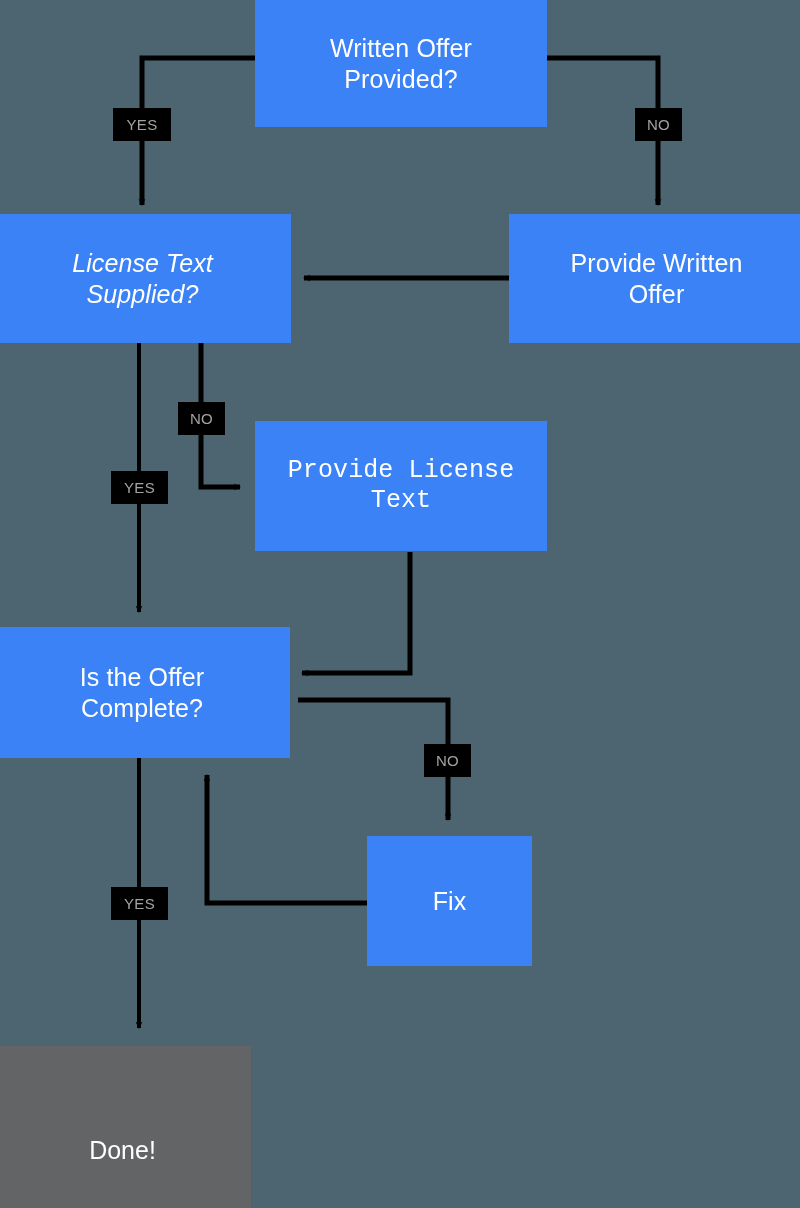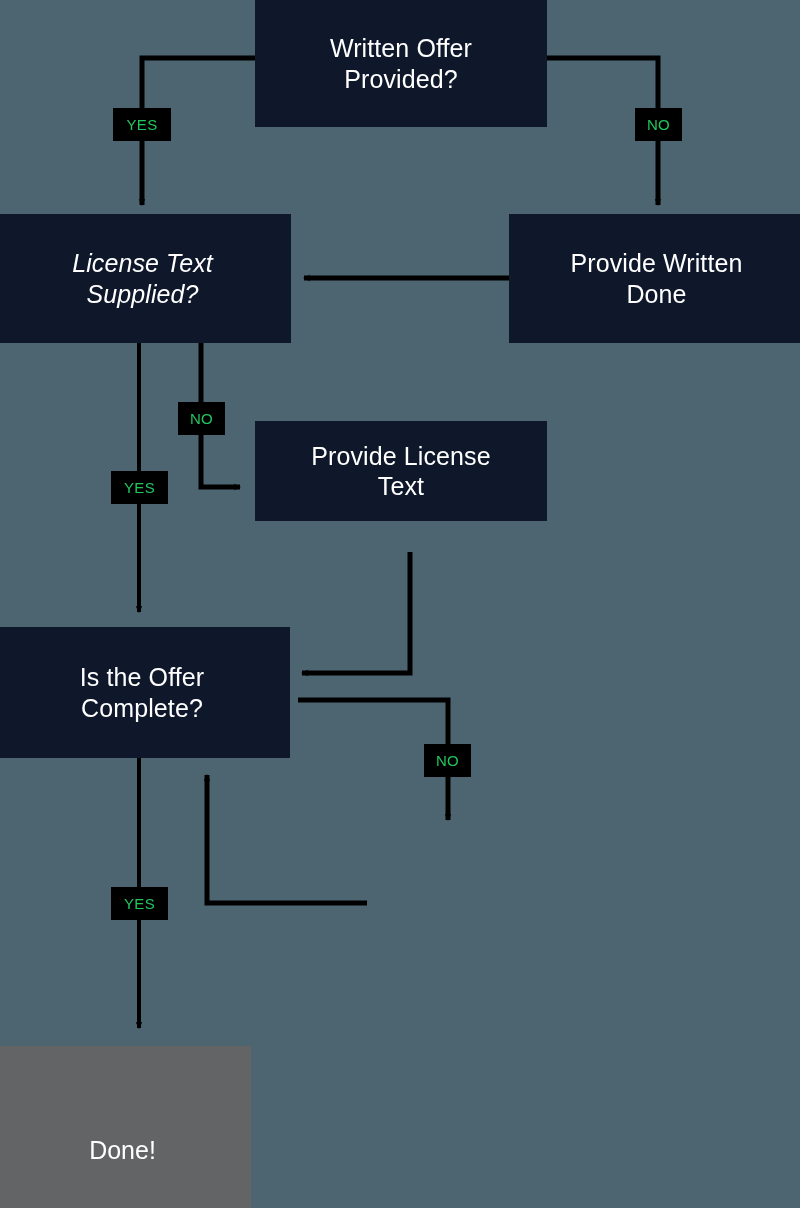--- a/index.html
+++ b/index.html
@@ -24,32 +24,32 @@
     align-items: center;
     justify-content: center;
     text-align: center;
     color: #ffffff;
     font-weight: 400;
     line-height: 1.22;
     box-sizing: border-box;
     padding: 4px 10px;
   }
   .node.process, .node.decision {
-    background: #0f172a;
+    background: #3b82f6;
     font-size: 25px;
     letter-spacing: 0.1px;
   }
   .node.terminal {
     background: #626466;
     font-size: 25px;
   }
   .edge-label {
     position: absolute;
     background: #000000;
-    color: #22c55e;
+    color: #a3a3a3;
     font-size: 15px;
     line-height: 1;
     display: flex;
     align-items: center;
     justify-content: center;
     letter-spacing: 0.3px;
     box-sizing: border-box;
     z-index: 5;
   }
   svg.edges {
@@ -93,38 +93,41 @@
     <path d="M367,903 L207,903 L207,775" stroke="#000000" stroke-width="5" fill="none" marker-end="url(#arrow)"></path>
   </svg>
 
   <div class="node decision" style="left:255px; top:0px; width:292px; height:127px;">
     <span style="white-space:pre-line;">Written Offer
 Provided?</span>
   </div>
 
   <div class="node process" style="left:509px; top:214px; width:295px; height:129px;">
     <span style="white-space:pre-line;">Provide Written
-Done</span>
+Offer</span>
   </div>
 
   <div class="node decision" style="left:-6px; top:214px; width:297px; height:129px;">
     <span style="white-space:pre-line;font-style:italic;">License Text
 Supplied?</span>
   </div>
 
-  <div class="node process" style="left:255px; top:421px; width:292px; height:100px;">
+  <div class="node process" style="left:255px; top:421px; width:292px; height:130px;font-family:Liberation Mono, monospace;">
     <span style="white-space:pre-line;">Provide License
 Text</span>
   </div>
 
   <div class="node decision" style="left:-6px; top:627px; width:296px; height:131px;">
     <span style="white-space:pre-line;">Is the Offer
 Complete?</span>
   </div>
 
+  <div class="node process" style="left:367px; top:836px; width:165px; height:130px;">
+    <span style="white-space:pre-line;">Fix</span>
+  </div>
 
   <div class="node terminal" style="left:-6px; top:1046px; width:257px; height:162px;">
     <span style="white-space:pre-line;margin-top:47px;">Done!</span>
   </div>
 
   <div class="edge-label" style="left:113px; top:108px; width:58px; height:33px;">YES</div>
 
   <div class="edge-label" style="left:635px; top:108px; width:47px; height:33px;">NO</div>
 
   <div class="edge-label" style="left:111px; top:471px; width:57px; height:33px;">YES</div>

